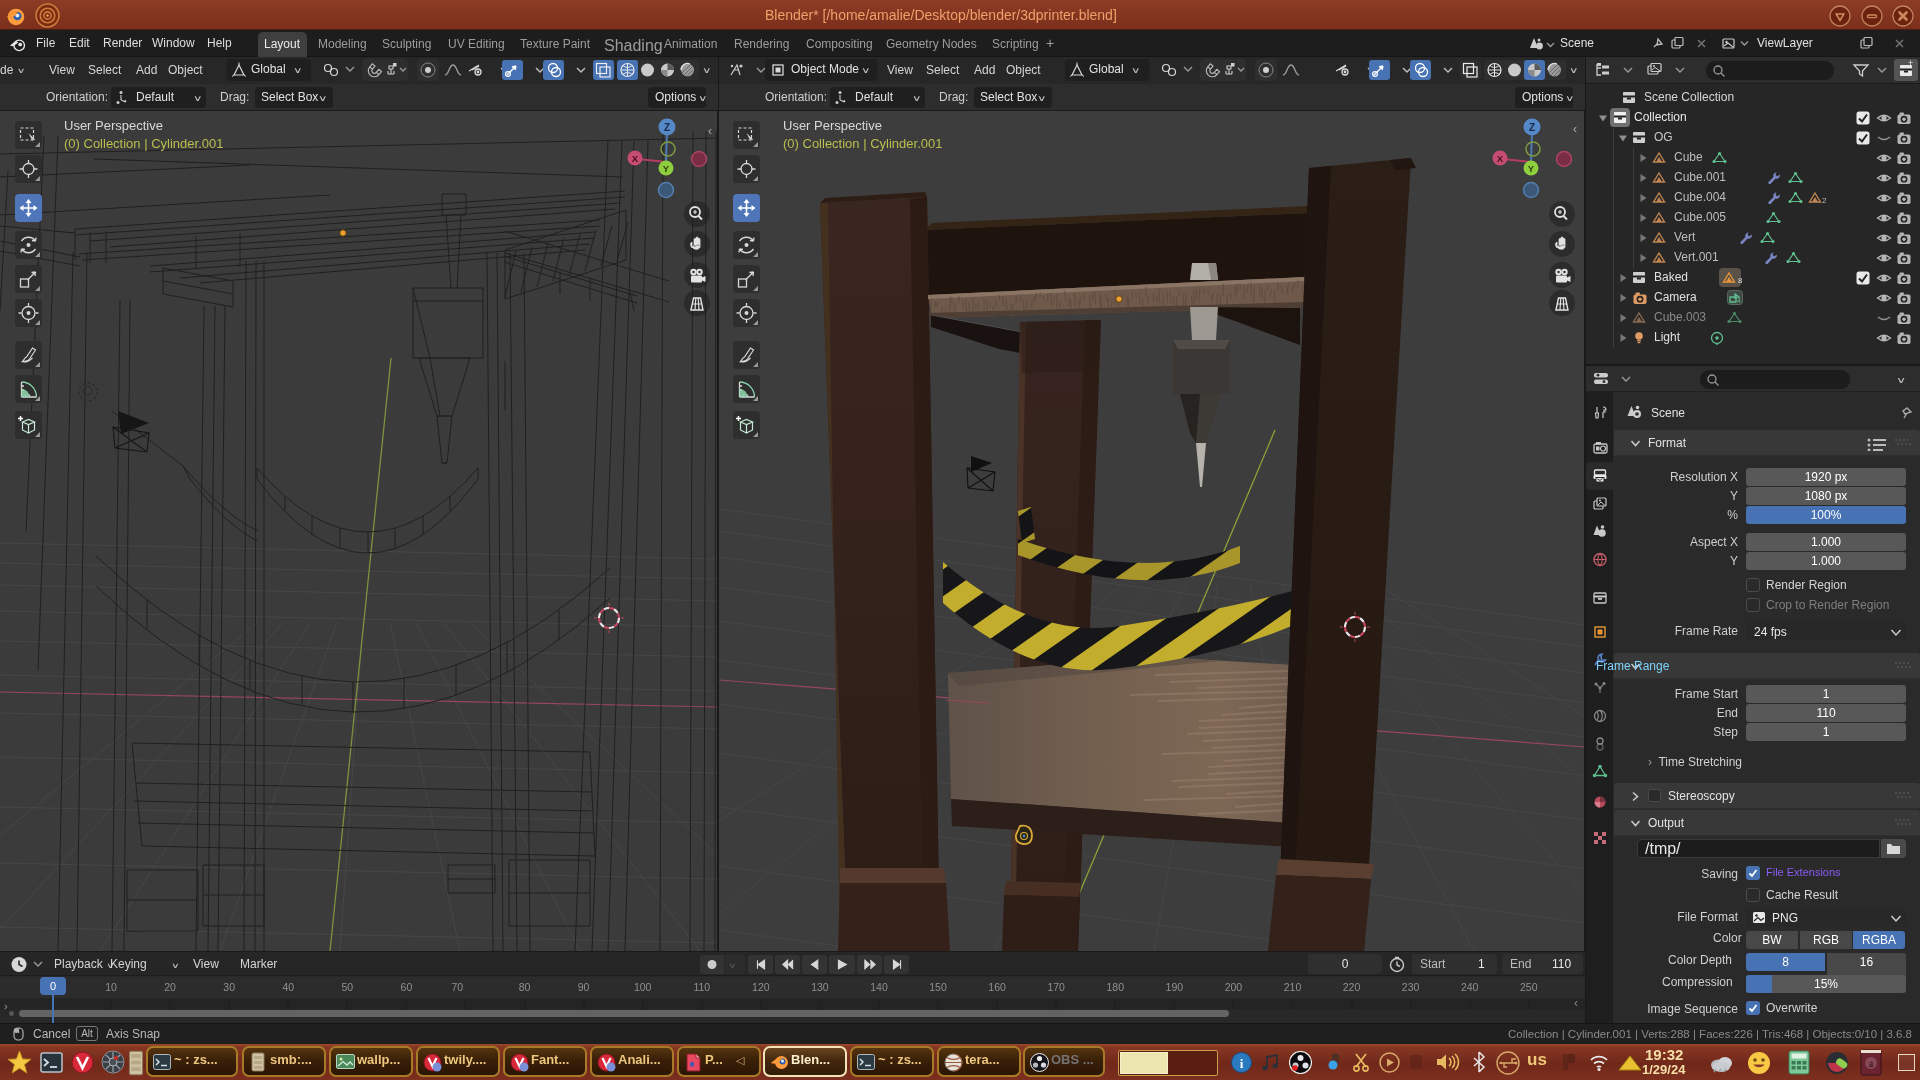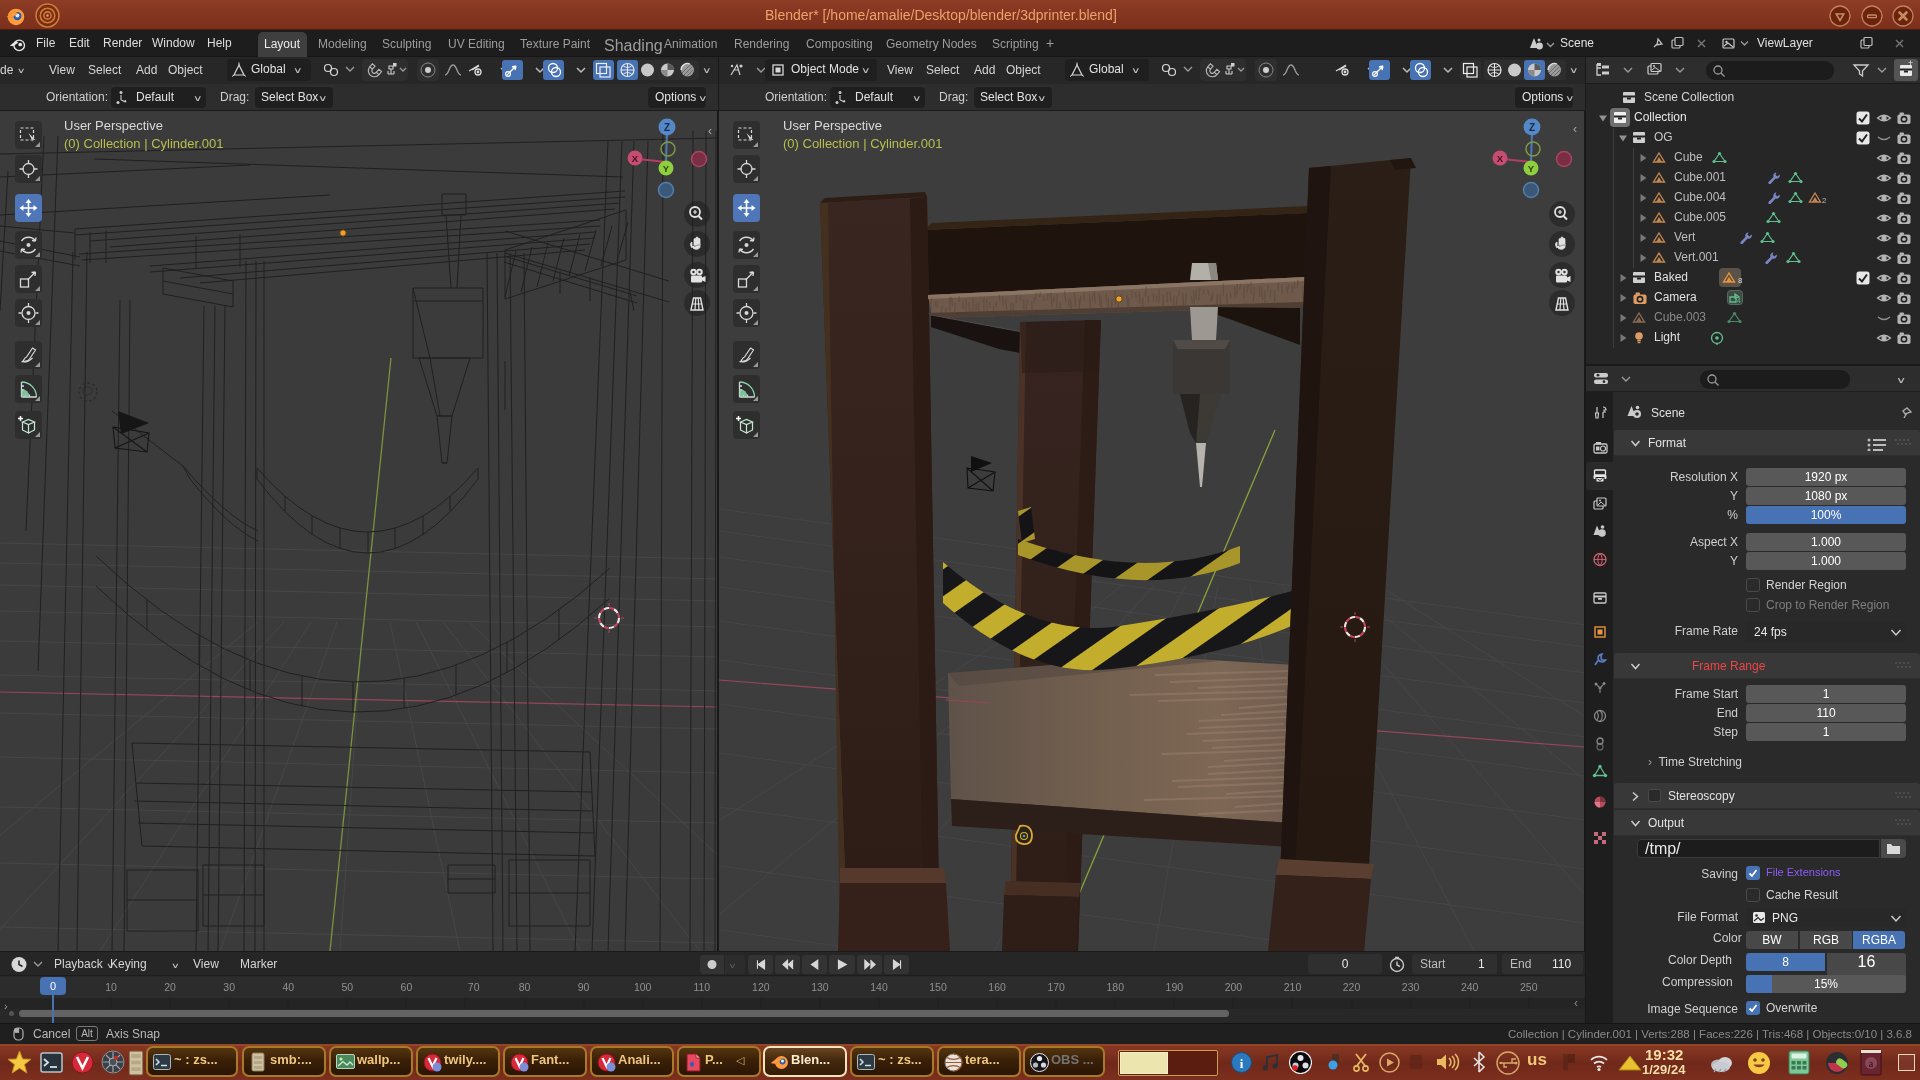--- a/index.html
+++ b/index.html
@@ -1033,21 +1033,21 @@
 <div class="abs" style="left:1746px;top:622px;width:160px;height:19px;background:#282828;border-radius:3px;"></div>
 <div class="txt" style="left:1754px;top:625px;font-size:12px;color:#e8e8e8;">24 fps</div>
 <svg class="abs" style="left:1890px;top:629px" width="12" height="8" viewBox="0 0 12 8">
       <path d="M1.5 1 L6 6 L10.5 1" fill="none" stroke="#ccc" stroke-width="1.5"></path>
     </svg>
 <div class="abs" style="left:1614px;top:653px;width:306px;height:26px;background:#383838;border-bottom:1px solid #2e2e2e;border-radius:3px 3px 0 0;"></div>
 <svg class="abs" style="left:1630px;top:662px" width="11" height="9" viewBox="0 0 11 9">
       <path d="M1.5 2 L5.5 6.5 L9.5 2" fill="none" stroke="#ccc" stroke-width="1.5"></path>
     </svg>
 <div class="abs" style="left:1614px;top:679px;width:306px;height:0;background:#323232;" id="s653"></div>
-<div class="txt" style="left:1692px;top:659px;font-size:12px;color:#ef4444;">Frame Range</div>
+<div class="txt" style="left:1596px;top:659px;font-size:12px;color:#7dd3fc;">Frame Range</div>
 <svg class="abs" style="left:1894px;top:661px" width="18" height="10" viewBox="0 0 18 10">
 <g fill="#555">
         <circle cx="2" cy="2" r="1"></circle>
         <circle cx="6" cy="2" r="1"></circle>
         <circle cx="10" cy="2" r="1"></circle>
         <circle cx="14" cy="2" r="1"></circle>
 <circle cx="4" cy="6" r="1"></circle>
         <circle cx="8" cy="6" r="1"></circle>
         <circle cx="12" cy="6" r="1"></circle>
         <circle cx="16" cy="6" r="1"></circle>
@@ -1120,21 +1120,21 @@
 <div class="txt" style="left:1772px;top:911px;font-size:12px;color:#e8e8e8;">PNG</div>
 <svg class="abs" style="left:1890px;top:915px" width="12" height="8" viewBox="0 0 12 8">
       <path d="M1.5 1 L6 6 L10.5 1" fill="none" stroke="#ccc" stroke-width="1.5"></path>
     </svg>
 <div class="txt" style="left:1713px;top:931px;font-size:12px;color:#cfcfcf;">Color</div>
 <div class="abs" style="left:1746px;top:931px;width:52px;height:18px;background:#484848;border-radius:3px 0 0 3px;text-align:center;font-size:12px;line-height:18px;color:#fff;">BW</div>
 <div class="abs" style="left:1800px;top:931px;width:52px;height:18px;background:#484848;text-align:center;font-size:12px;line-height:18px;color:#fff;">RGB</div>
 <div class="abs" style="left:1853px;top:931px;width:52px;height:18px;background:#4772b3;border-radius:0 3px 3px 0;text-align:center;font-size:12px;line-height:18px;color:#fff;">RGBA</div>
 <div class="txt" style="left:1668px;top:953px;font-size:12px;color:#cfcfcf;">Color Depth</div>
 <div class="abs" style="left:1746px;top:953px;width:79px;height:18px;background:#4772b3;border-radius:3px 0 0 3px;text-align:center;font-size:12px;line-height:18px;color:#fff;">8</div>
-<div class="abs" style="left:1827px;top:953px;width:79px;height:30px;background:#484848;border-radius:0 3px 3px 0;text-align:center;font-size:16px;line-height:18px;color:#fff;">16</div>
+<div class="abs" style="left:1827px;top:953px;width:79px;height:30px;background:#484848;border-radius:0 3px 3px 0;text-align:center;font-size:12px;line-height:18px;color:#fff;">16</div>
 <div class="txt" style="left:1662px;top:975px;font-size:12px;color:#cfcfcf;">Compression</div>
 <div class="abs" style="left:1746px;top:975px;width:160px;height:18px;background:#585858;border-radius:3px;overflow:hidden;">
 <div class="abs" style="left:0;top:0;width:26px;height:18px;background:#4772b3;"></div>
 <div class="abs" style="left:0;top:0;width:160px;text-align:center;font-size:12px;line-height:18px;color:#fff;">15%</div>
     </div>
 <div class="txt" style="right:182px;top:1002px;font-size:12px;color:#cfcfcf;position:absolute;">Image Sequence</div>
 <div class="abs" style="left:1746px;top:1001px;width:14px;height:14px;background:#4772b3;border-radius:3px;"></div>
 <svg class="abs" style="left:1747px;top:1002px" width="12" height="12" viewBox="0 0 12 12">
       <path d="M2.5 6.5 L5 9 L9.5 3" fill="none" stroke="#fff" stroke-width="1.8"></path>
     </svg>
@@ -1205,21 +1205,21 @@
 <div class="abs" style="left:1502px;top:954px;width:81px;height:20px;background:#2f2f2f;border-radius:3px;"></div>
 <div class="txt" style="left:1510px;top:957px;font-size:12px;color:#bdbdbd;">End</div>
 <div class="txt" style="left:1552px;top:957px;font-size:12px;color:#e8e8e8;">110</div>
 <div class="abs" style="left:0;top:977px;width:1585px;height:21px;background:#2c2c2c;"></div>
 <div class="txt" style="left:97.07px;top:981px;width:28px;text-align:center;font-size:10.5px;color:#909090;">10</div>
 <div class="txt" style="left:156.14px;top:981px;width:28px;text-align:center;font-size:10.5px;color:#909090;">20</div>
 <div class="txt" style="left:215.21px;top:981px;width:28px;text-align:center;font-size:10.5px;color:#909090;">30</div>
 <div class="txt" style="left:274.28px;top:981px;width:28px;text-align:center;font-size:10.5px;color:#909090;">40</div>
 <div class="txt" style="left:333.35px;top:981px;width:28px;text-align:center;font-size:10.5px;color:#909090;">50</div>
 <div class="txt" style="left:392.42px;top:981px;width:28px;text-align:center;font-size:10.5px;color:#909090;">60</div>
-<div class="txt" style="left:451.49px;top:981px;width:28px;text-align:right;font-size:10.5px;color:#909090;">70</div>
+<div class="txt" style="left:451.49px;top:981px;width:28px;text-align:left;font-size:10.5px;color:#909090;">70</div>
 <div class="txt" style="left:510.55999999999995px;top:981px;width:28px;text-align:center;font-size:10.5px;color:#909090;">80</div>
 <div class="txt" style="left:569.63px;top:981px;width:28px;text-align:center;font-size:10.5px;color:#909090;">90</div>
 <div class="txt" style="left:628.7px;top:981px;width:28px;text-align:center;font-size:10.5px;color:#909090;">100</div>
 <div class="txt" style="left:687.77px;top:981px;width:28px;text-align:center;font-size:10.5px;color:#909090;">110</div>
 <div class="txt" style="left:746.84px;top:981px;width:28px;text-align:center;font-size:10.5px;color:#909090;">120</div>
 <div class="txt" style="left:805.91px;top:981px;width:28px;text-align:center;font-size:10.5px;color:#909090;">130</div>
 <div class="txt" style="left:864.98px;top:981px;width:28px;text-align:center;font-size:10.5px;color:#909090;">140</div>
 <div class="txt" style="left:924.05px;top:981px;width:28px;text-align:center;font-size:10.5px;color:#909090;">150</div>
 <div class="txt" style="left:983.12px;top:981px;width:28px;text-align:center;font-size:10.5px;color:#909090;">160</div>
 <div class="txt" style="left:1042.19px;top:981px;width:28px;text-align:center;font-size:10.5px;color:#909090;">170</div>

